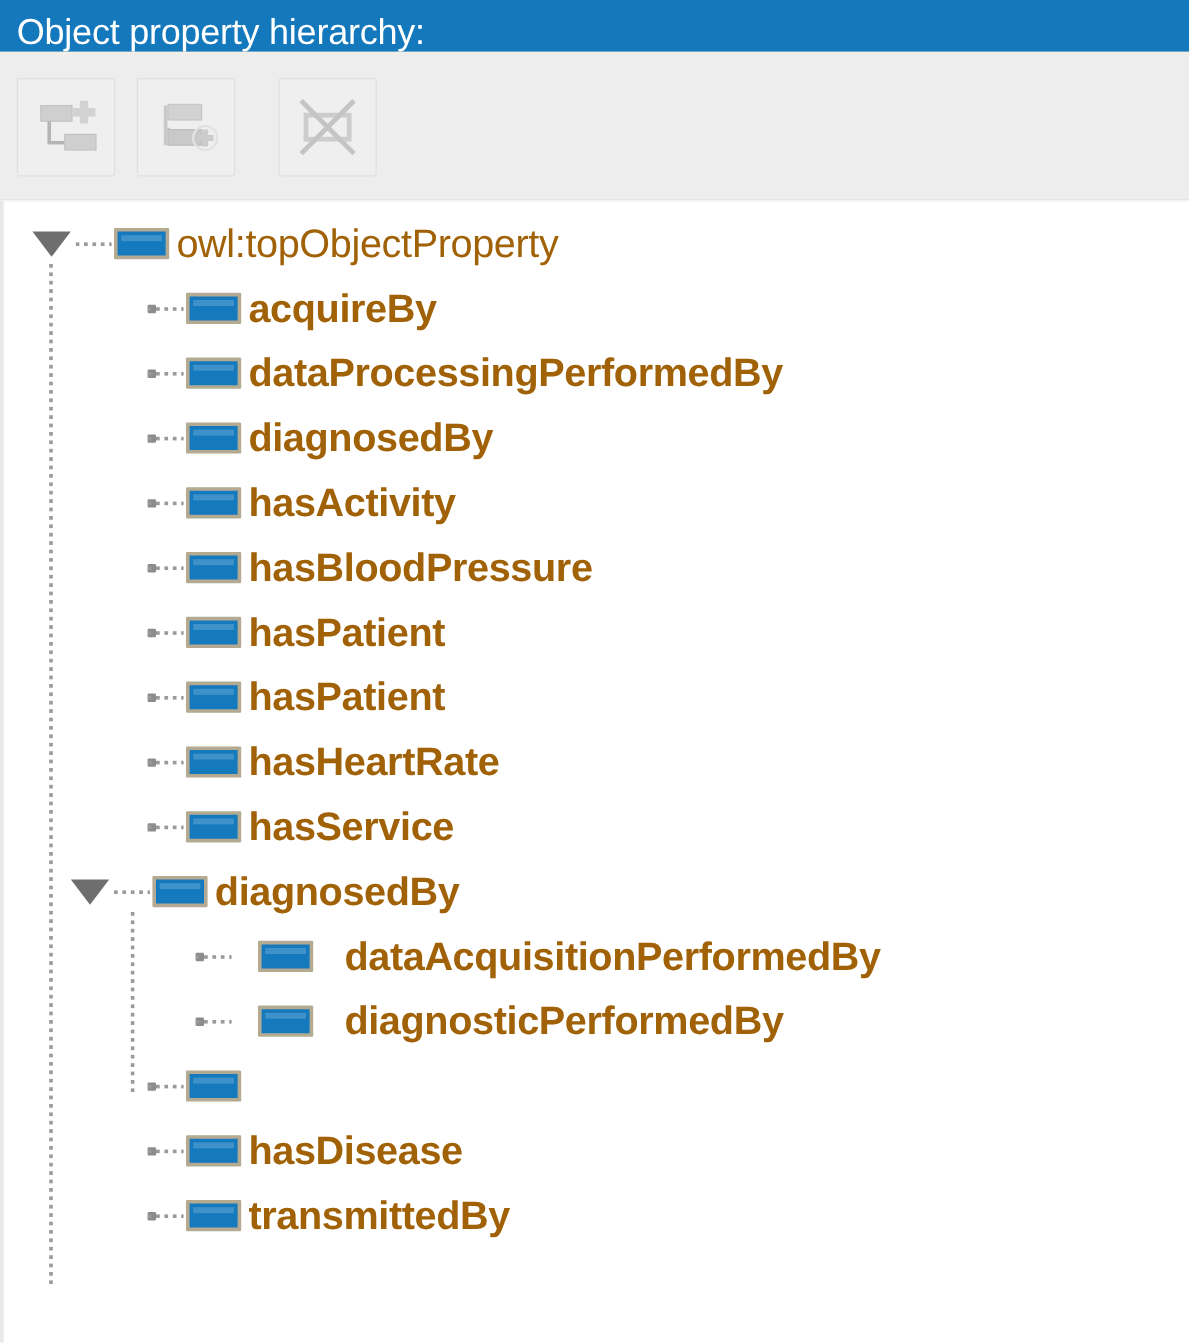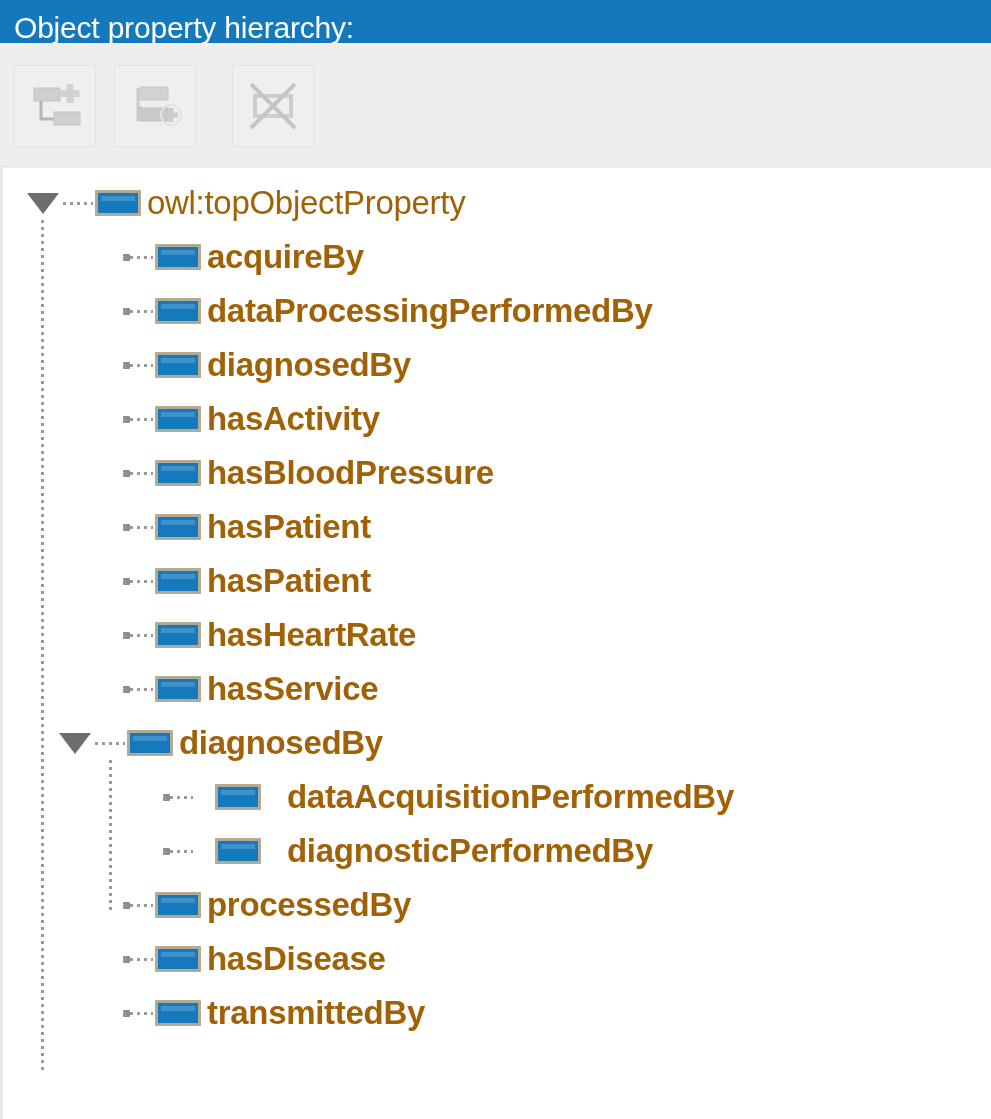--- a/index.html
+++ b/index.html
@@ -353,21 +353,20 @@
         <span class="prop-icon"></span>
         <span class="label">diagnosticPerformedBy</span>
       </div>
 
       <div class="row d1">
         <span class="connector">
             <i class="knob"></i>
             <i class="dash"></i>
           </span>
         <span class="prop-icon"></span>
-        <span class="label">processedBy</span>
       </div>
 
       <div class="row d1">
         <span class="connector">
             <i class="knob"></i>
             <i class="dash"></i>
           </span>
         <span class="prop-icon"></span>
         <span class="label">hasDisease</span>
       </div>

